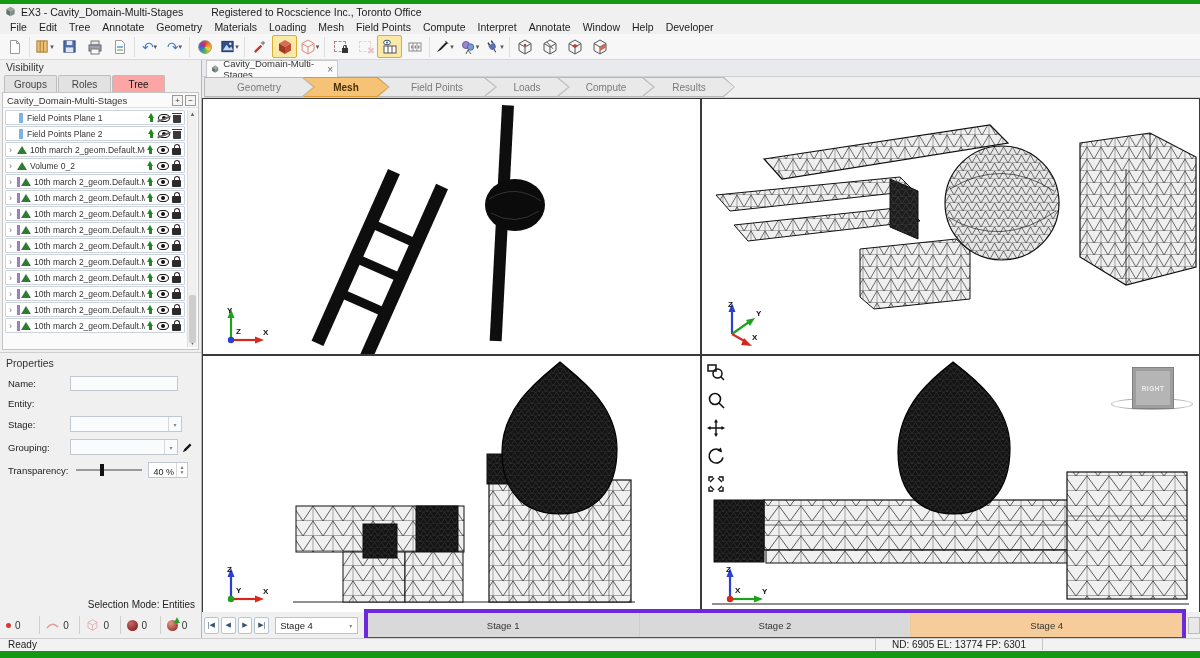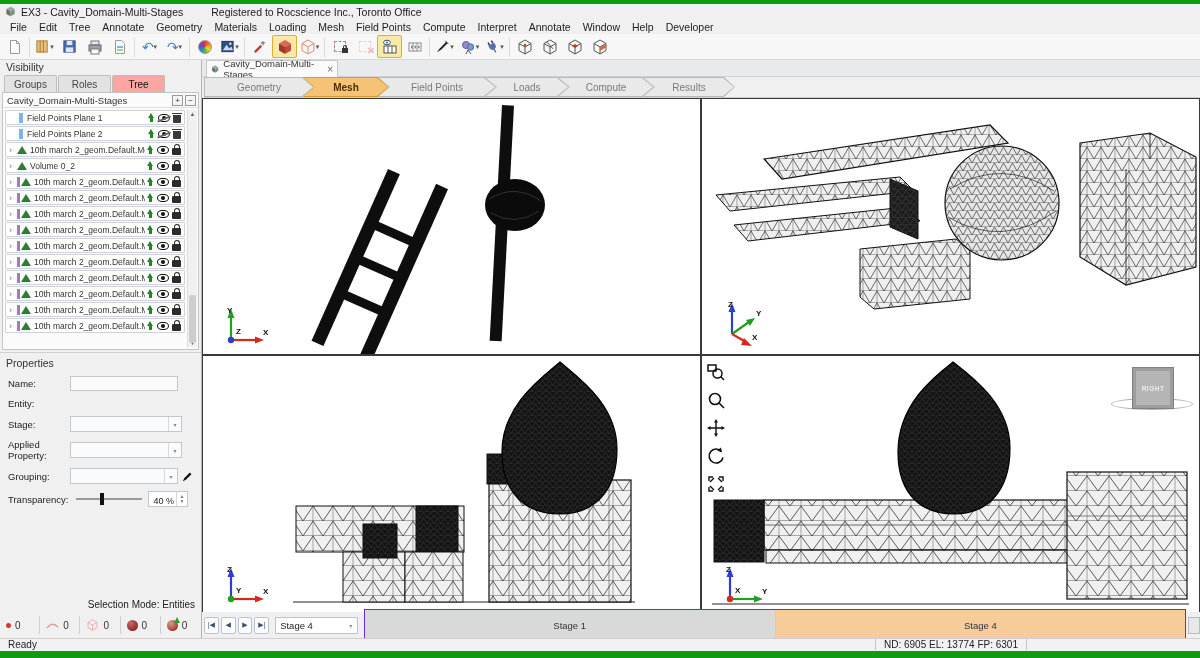--- a/index.html
+++ b/index.html
@@ -112,30 +112,30 @@
   .vptools{position:absolute;left:4px;top:6px;display:flex;flex-direction:column;gap:8px}
   .vtool{width:20px;height:20px;display:flex;align-items:center;justify-content:center}
   .vcube{position:absolute;right:26px;top:12px;width:40px;height:40px;background:#b5b5b5;border:3px solid #9e9e9e;outline:1px solid #808080;display:flex;align-items:center;justify-content:center;z-index:2}
   .vcube span{color:#ececec;font-size:6.5px;font-weight:bold;letter-spacing:.5px}
   .vring{position:absolute;right:6px;top:42px;width:82px;height:12px;border:1px solid #b0b0b0;border-radius:50%;z-index:1}
 
   .stagebar{position:absolute;left:0;top:552px;width:998px;height:26px;background:#f0f0f0;display:flex;align-items:center}
   .navbtn{width:15px;height:17px;border:1px solid #b9c4d2;background:#fdfdfd;color:#38506e;font-size:7px;display:flex;align-items:center;justify-content:center;margin-left:2px;border-radius:2px}
   .stagesel{width:84px;height:17px;border:1px solid #b9c4d2;background:#fff;margin-left:6px;display:flex;align-items:center;font-size:9.5px;color:#222;padding-left:4px}
   .stagesel .pcaret{margin-left:auto;width:12px;font-size:6px;color:#888;text-align:center}
-  .stagetabs{display:flex;margin-left:6px;height:32px;width:836px;border:1px solid #6d28d9}
+  .stagetabs{display:flex;margin-left:6px;height:32px;width:836px;border:4px solid #6d28d9}
   .stab{flex:1;display:flex;align-items:center;justify-content:center;font-size:9.5px;color:#333;background:#d9d9d9;border-left:1px solid #eec896}
   .stab:first-child{border-left:none}
   .stab.active{background:#f6cd9a}
   .endbtn{width:12px;height:17px;border:1px solid #bbb;background:#e8e8e8;margin-left:2px}
 
   
   .statusbar{left:0;top:638px;width:1200px;height:13px;background:#f2f2f2;border-top:1px solid #cfcfcf;font-size:10px;color:#222}
   .statusbar .ready{position:absolute;left:8px;top:0px}
-  .statusbar .stats{position:absolute;left:875px;top:0px;padding:0 8px;border-left:1px solid #c6c6c6;border-right:1px solid #c6c6c6}
+  .statusbar .stats{position:absolute;left:875px;top:0px;padding:0 16px;border-left:1px solid #c6c6c6;border-right:1px solid #c6c6c6}
 </style>
 </head>
 <body>
 
 <div class="abs green-top"></div>
 
 <div class="abs titlebar">
   <span class="appicon">
     <svg width="11" height="11" viewBox="0 0 16 16">
         <path d="M8 1 L14 4.5 L8 8 L2 4.5 Z" fill="#9aa8a0"></path>
@@ -471,26 +471,20 @@
     <div class="phead">Properties</div>
     <div class="prow">
         <span class="plabel">Name:</span>
         <input class="pinput" style="">
       </div>
     <div class="prow">
         <span class="plabel">Entity:</span>
       </div>
     <div class="prow">
         <span class="plabel">Stage:</span>
-        <span class="pselect">
-          <span class="pcaret">▾</span>
-        </span>
-      </div>
-    <div class="prow">
-        <span class="plabel">Applied Property:</span>
         <span class="pselect">
           <span class="pcaret">▾</span>
         </span>
       </div>
     <div class="prow">
         <span class="plabel">Grouping:</span>
         <span class="pselect">
           <span class="pcaret">▾</span>
         </span>
         <span class="pencil">
@@ -766,20 +760,21 @@
     <div class="navbtn">|◀</div>
     <div class="navbtn">◀</div>
     <div class="navbtn">▶</div>
     <div class="navbtn">▶|</div>
     <div class="stagesel">
         <span>Stage 4</span>
         <span class="pcaret">▾</span>
       </div>
     <div class="stagetabs">
       <div class="stab">Stage 1</div>
+      <div class="stab">Stage 2</div>
       <div class="stab active">Stage 4</div>
     </div>
     <div class="endbtn"></div>
   </div>
 </div>
 
 <div class="abs statusbar">
   <span class="ready">Ready</span>
   <span class="stats">ND: 6905  EL: 13774  FP: 6301</span>
 </div>

